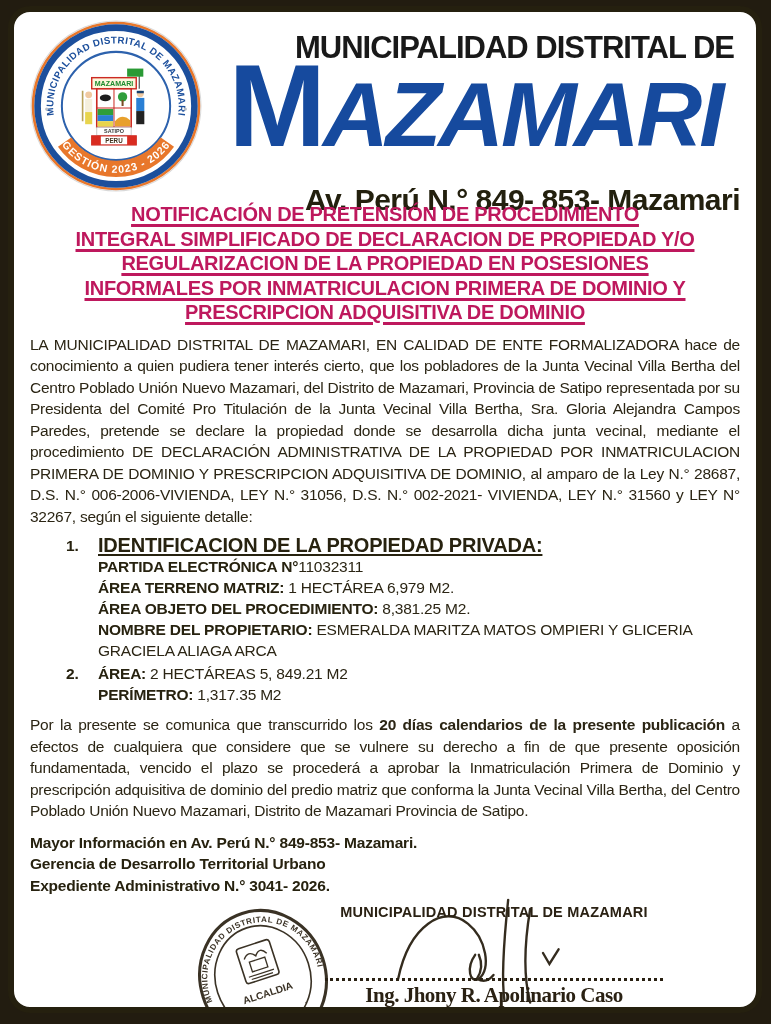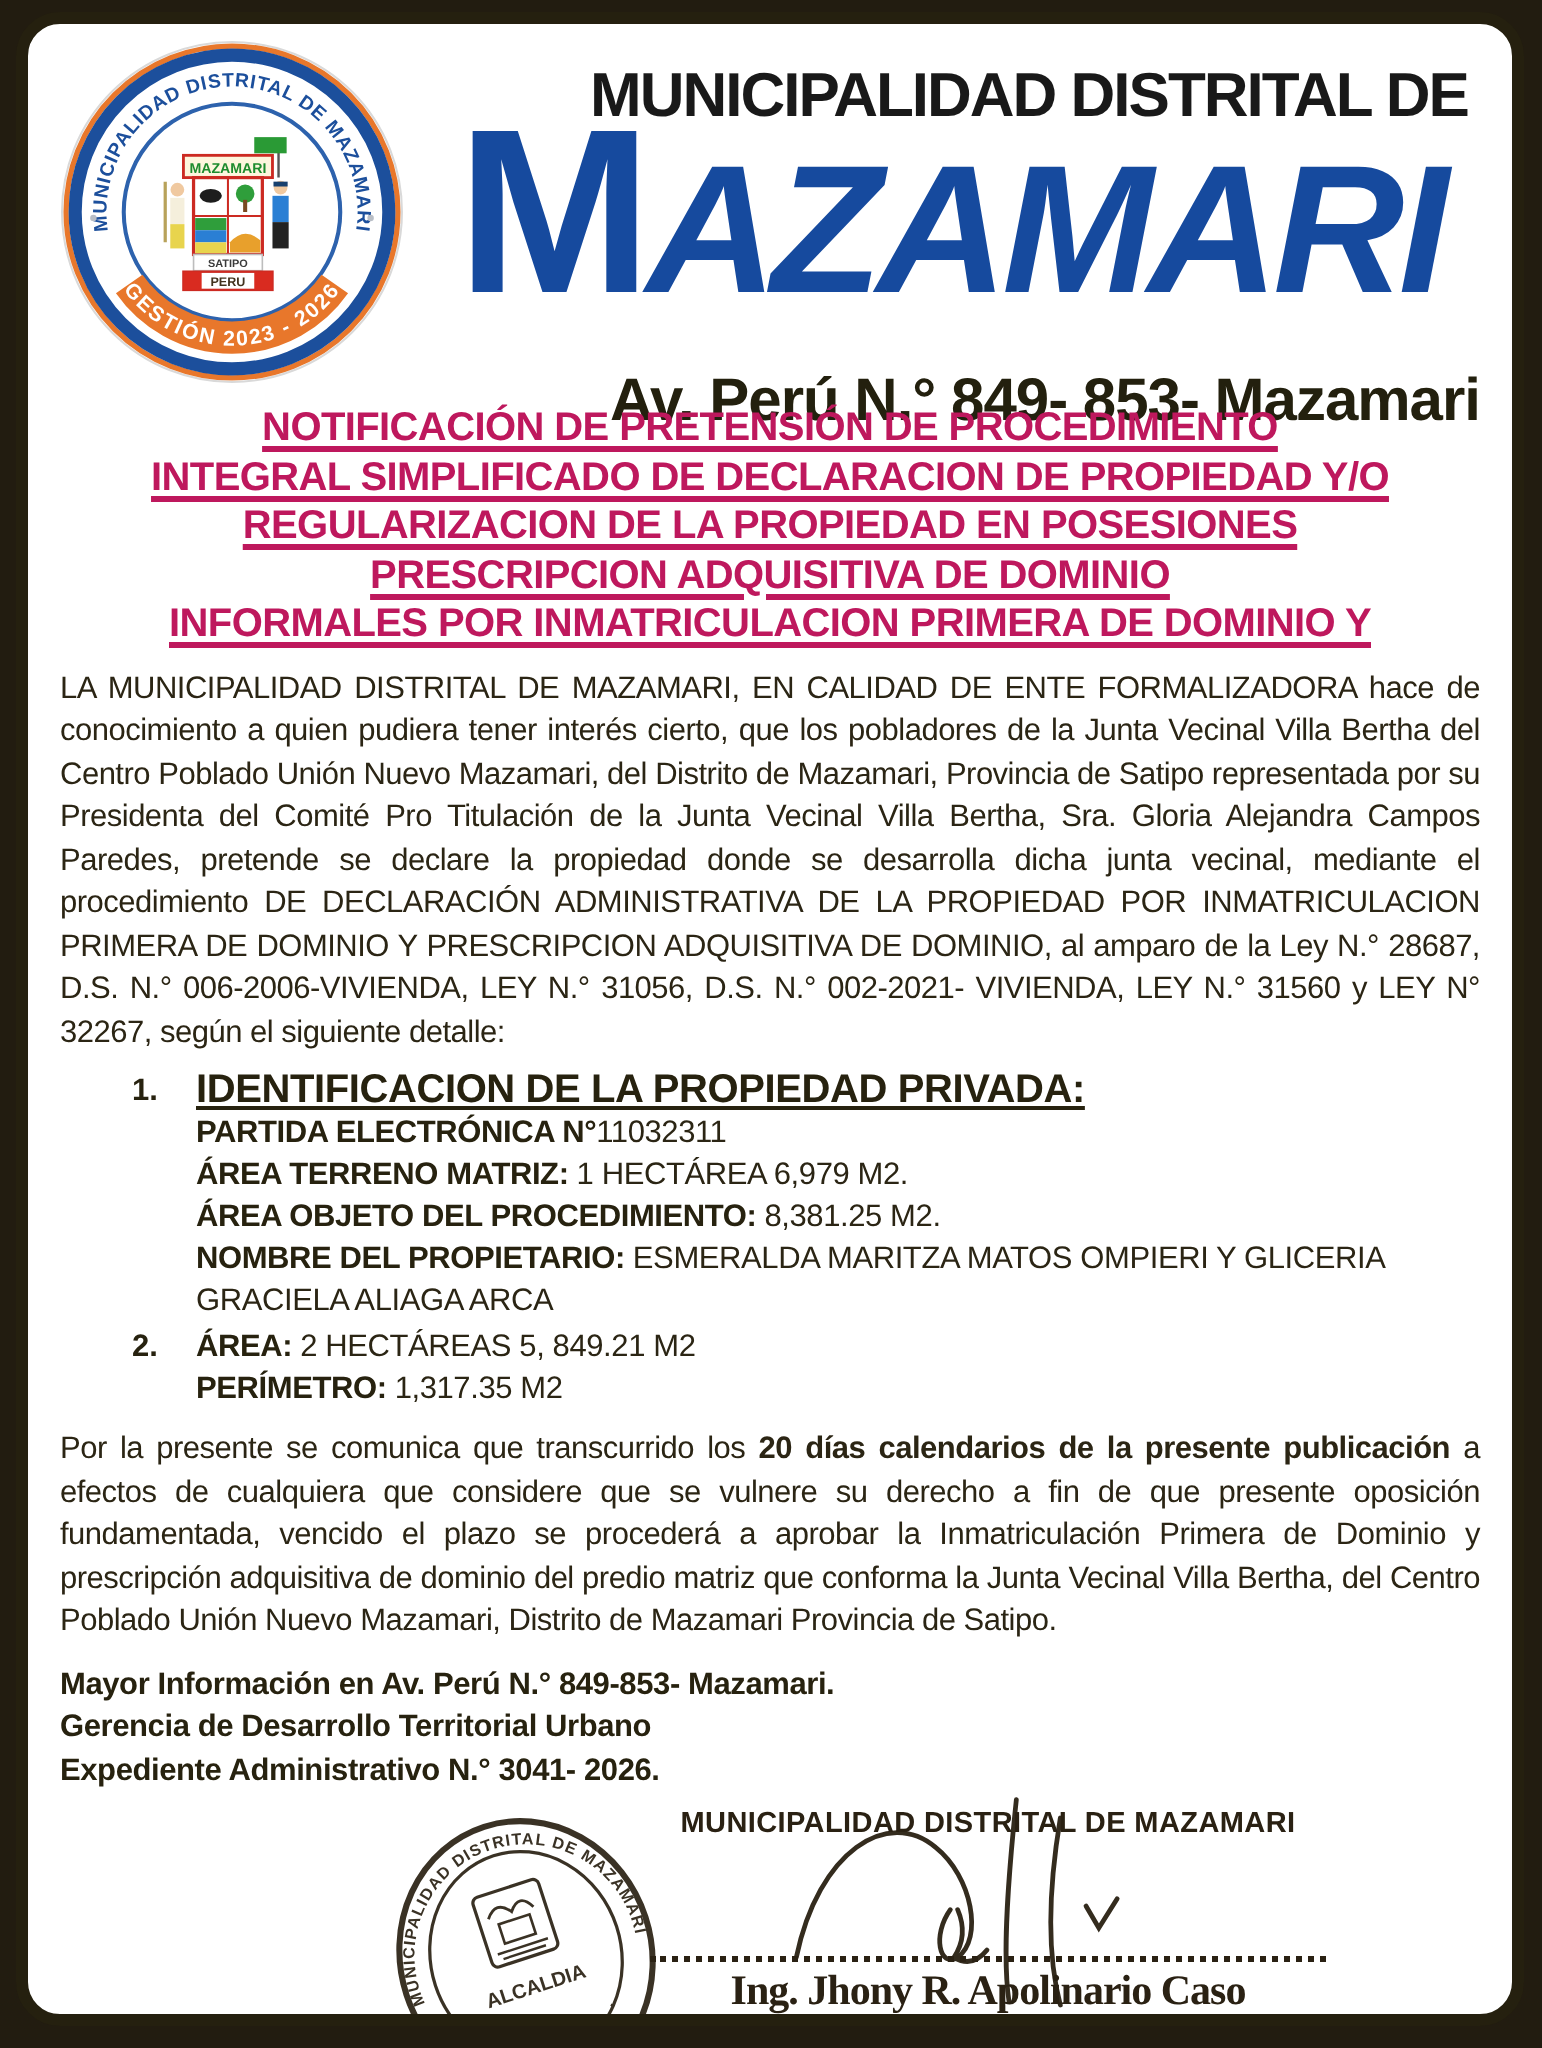--- a/index.html
+++ b/index.html
@@ -150,22 +150,22 @@
         <div class="org-small">MUNICIPALIDAD DISTRITAL DE</div>
         <div class="org-big"><span class="big-m">M</span><span class="rest-m">AZAMARI</span></div>
         <div class="address">Av. Perú N.° 849- 853- Mazamari</div>
       </div>
     </div>
 
     <div class="notice-title">
       <div class="title-line">NOTIFICACIÓN DE PRETENSIÓN DE PROCEDIMIENTO</div>
       <div class="title-line">INTEGRAL SIMPLIFICADO DE DECLARACION DE PROPIEDAD Y/O</div>
       <div class="title-line">REGULARIZACION DE LA PROPIEDAD EN POSESIONES</div>
+      <div class="title-line">INFORMALES POR INMATRICULACION PRIMERA DE DOMINIO Y</div>
       <div class="title-line">PRESCRIPCION ADQUISITIVA DE DOMINIO</div>
-      <div class="title-line">INFORMALES POR INMATRICULACION PRIMERA DE DOMINIO Y</div>
     </div>
 
     <p class="para">LA MUNICIPALIDAD DISTRITAL DE MAZAMARI, EN CALIDAD DE ENTE FORMALIZADORA hace de conocimiento a quien pudiera tener interés cierto, que los pobladores de la Junta Vecinal Villa Bertha del Centro Poblado Unión Nuevo Mazamari, del Distrito de Mazamari, Provincia de Satipo representada por su Presidenta del Comité Pro Titulación de la Junta Vecinal Villa Bertha, Sra. Gloria Alejandra Campos Paredes, pretende se declare la propiedad donde se desarrolla dicha junta vecinal, mediante el procedimiento DE DECLARACIÓN ADMINISTRATIVA DE LA PROPIEDAD POR INMATRICULACION PRIMERA DE DOMINIO Y PRESCRIPCION ADQUISITIVA DE DOMINIO, al amparo de la Ley N.° 28687, D.S. N.° 006-2006-VIVIENDA, LEY N.° 31056, D.S. N.° 002-2021- VIVIENDA, LEY N.° 31560 y LEY N° 32267, según el siguiente detalle:</p>
 
     <div class="prop-list">
       <div class="list-item">
         <span class="item-number">1.</span>
         <div><span class="item-heading">IDENTIFICACION DE LA PROPIEDAD PRIVADA:</span></div>
         <div class="item-row"><b style="margin-right:0">PARTIDA ELECTRÓNICA N°</b><span>11032311</span></div>
         <div class="item-row"><b>ÁREA TERRENO MATRIZ:</b><span>1 HECTÁREA 6,979 M2.</span></div>

